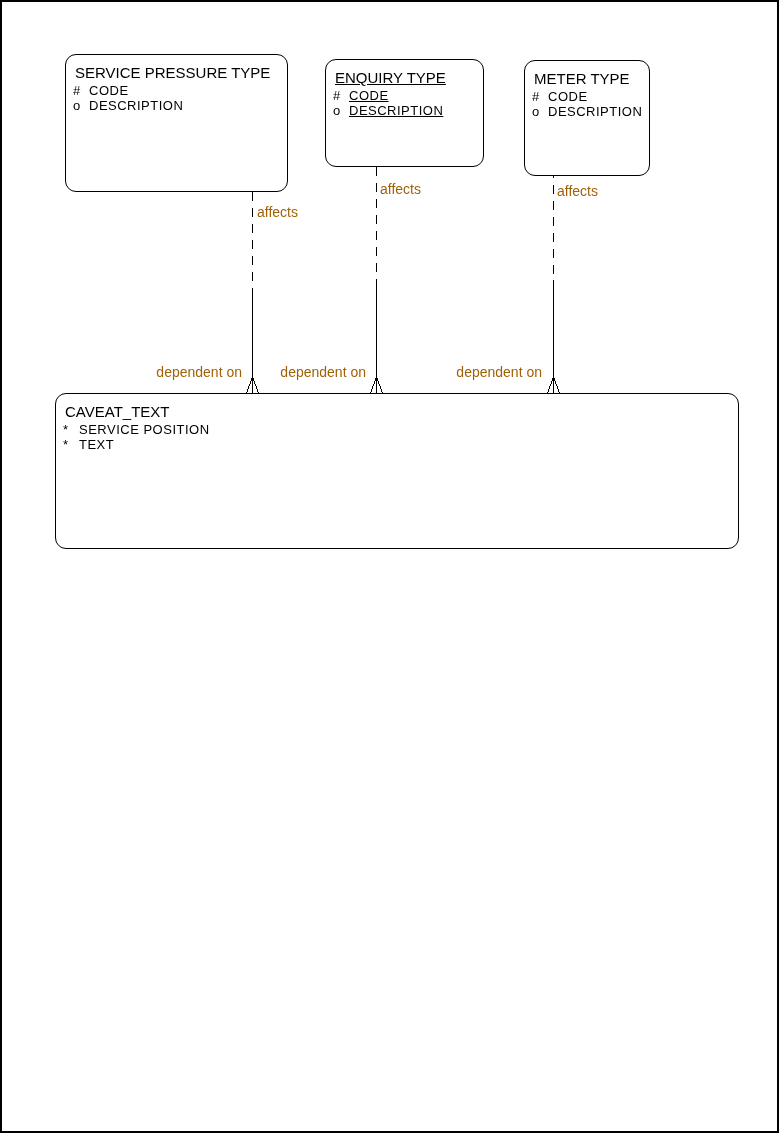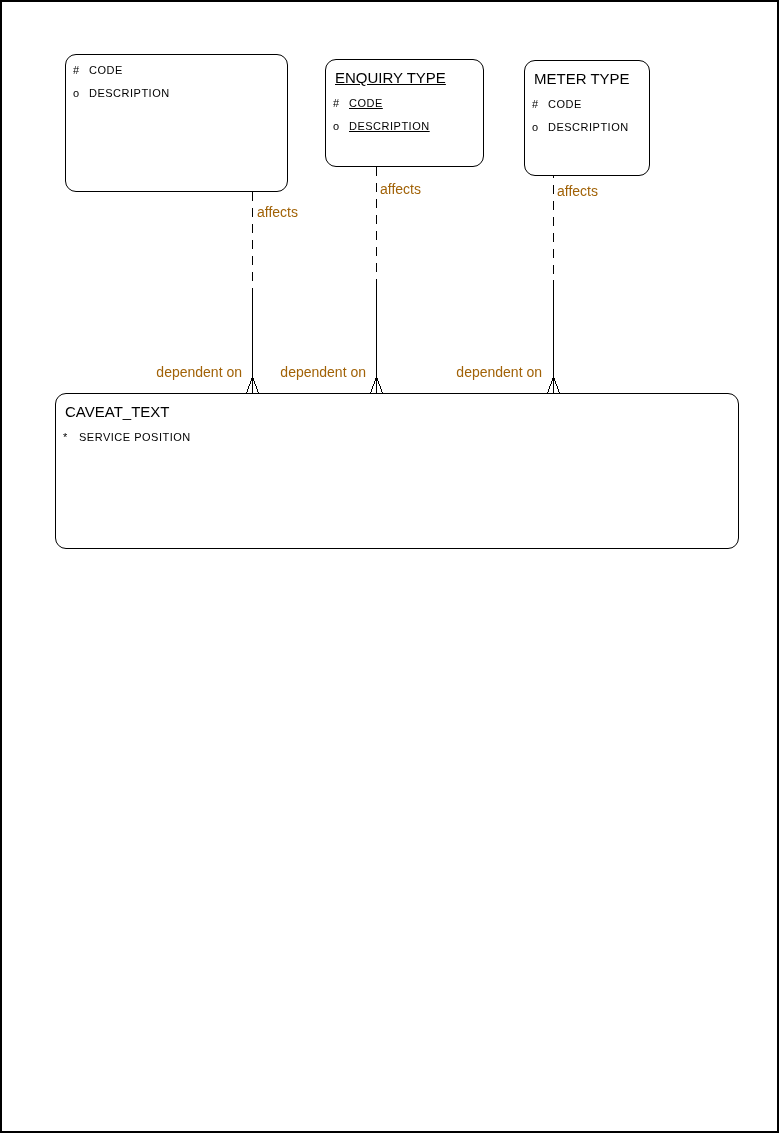--- a/index.html
+++ b/index.html
@@ -42,25 +42,24 @@
     color: #000000;
   }
   .entity-title {
     padding: 9px 4px 2px 9px;
     font-size: 15px;
     line-height: 17px;
     white-space: nowrap;
   }
   .attr-row {
     padding-left: 7px;
-    font-size: 11px;
+    font-size: 13px;
     letter-spacing: 0.5px;
     line-height: 15px;
     white-space: nowrap;
-    margin-top: 8px;
   }
   .attr-marker {
     display: inline-block;
     width: 16px;
   }
   .rel-label {
     position: absolute;
     font-size: 14px;
     line-height: 16px;
     color: #a16207;
@@ -97,20 +96,21 @@
       <line class="dashed" x1="551.5" y1="167" x2="551.5" y2="278"></line>
       <line x1="551.5" y1="278" x2="551.5" y2="391"></line>
       <g>
         <line x1="545.5" y1="391" x2="551.5" y2="375"></line>
         <line x1="551.5" y1="375" x2="557.5" y2="391"></line>
       </g>
     </g>
   </svg>
 
   <div class="entity" style="left:63px; top:52px; width:223px; height:138px;">
+    <div class="entity-title">SERVICE PRESSURE TYPE</div>
     <div class="attr-row">
       <span class="attr-marker">#</span><span class="attr-name">CODE</span>
     </div>
     <div class="attr-row">
       <span class="attr-marker">o</span><span class="attr-name">DESCRIPTION</span>
     </div>
   </div>
 
   <div class="entity" style="left:323px; top:57px; width:159px; height:108px;text-decoration:underline;">
     <div class="entity-title">ENQUIRY TYPE</div>
@@ -130,20 +130,23 @@
     <div class="attr-row">
       <span class="attr-marker">o</span><span class="attr-name">DESCRIPTION</span>
     </div>
   </div>
 
   <div class="entity" style="left:53px; top:391px; width:684px; height:156px;">
     <div class="entity-title">CAVEAT_TEXT</div>
     <div class="attr-row">
       <span class="attr-marker">*</span><span class="attr-name">SERVICE POSITION</span>
     </div>
+    <div class="attr-row">
+      <span class="attr-marker">*</span><span class="attr-name">TEXT</span>
+    </div>
   </div>
 
   <div class="rel-label" style="left:255px; top:202px;">affects</div>
   <div class="rel-label" style="left:378px; top:179px;">affects</div>
   <div class="rel-label" style="left:555px; top:181px;">affects</div>
 
   <div class="rel-label" style="right:535px; top:362px;">dependent on</div>
   <div class="rel-label" style="right:411px; top:362px;">dependent on</div>
   <div class="rel-label" style="right:235px; top:362px;">dependent on</div>
 

